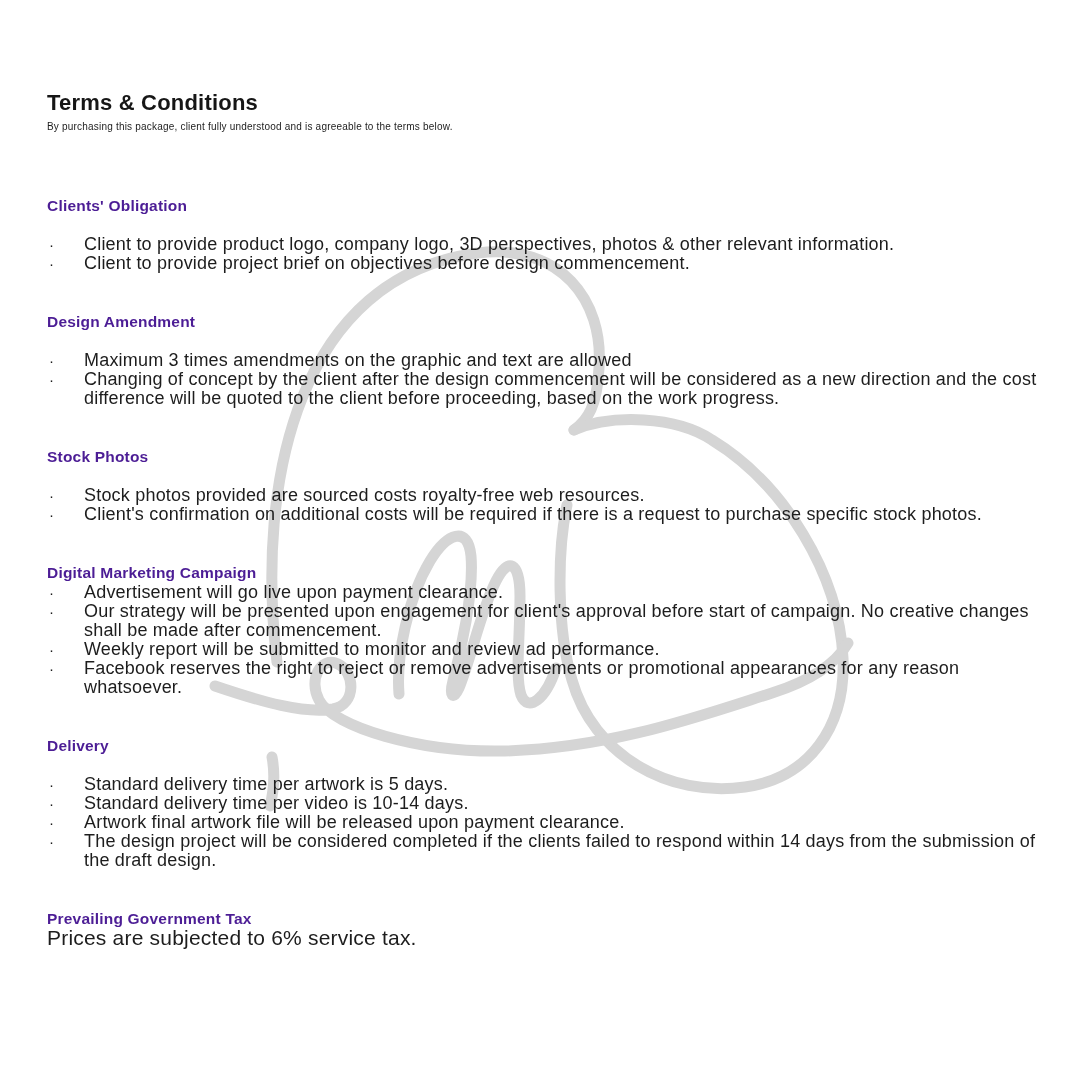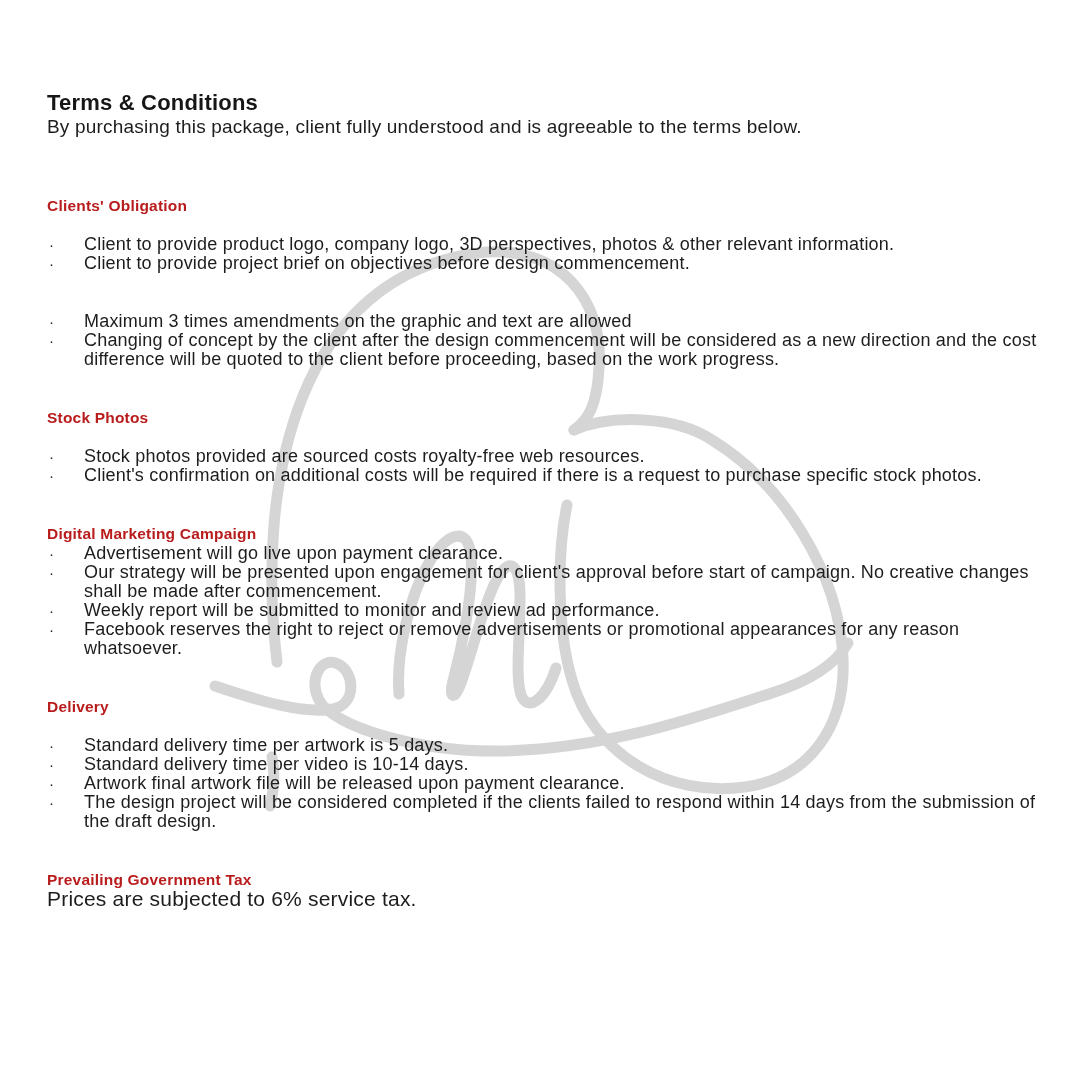--- a/index.html
+++ b/index.html
@@ -14,27 +14,27 @@
     z-index: 0; pointer-events: none;
   }
   #doc {
     position: absolute; top: 91px; left: 47px; right: 33px; z-index: 1;
   }
   h1.page-title {
     margin: 0; font-size: 22px; line-height: 23px; font-weight: 700;
     letter-spacing: 0.2px; color: #161616;
   }
   p.intro {
-    margin: 3px 0 0 0; font-size: 19px; line-height: 20px; letter-spacing: 0.2px;
+    margin: 3px 0 0 0; font-size: 10px; line-height: 20px; letter-spacing: 0.2px;
   }
   #sections .section { margin-top: 39px; }
   #sections .section:first-child { margin-top: 59px; }
   .sec-heading {
     margin: 0; font-size: 15.5px; line-height: 19px; font-weight: 700;
-    letter-spacing: 0.2px; color: #b91c1c;
+    letter-spacing: 0.2px; color: #4c1d95;
   }
   .bullets { margin-top: 20px; }
   .section.tight .bullets { margin-top: 1px; }
   .bullet { display: flex; align-items: flex-start; }
   .bullet .dot {
     flex: 0 0 37px; width: 37px; font-size: 15px; line-height: 19px;
     color: #1d1d1d; padding-left: 2px; box-sizing: border-box;
   }
   .bullet .btext {
     flex: 1 1 auto; font-size: 18px; line-height: 19px; letter-spacing: 0.2px;
@@ -65,20 +65,21 @@
             <span class="dot">·</span>
             <span class="btext">Client to provide product logo, company logo, 3D perspectives, photos &amp; other relevant information.</span>
           </div>
           <div class="bullet">
             <span class="dot">·</span>
             <span class="btext">Client to provide project brief on objectives before design commencement.</span>
           </div>
         </div>
       </section>
       <section class="section">
+        <h2 class="sec-heading">Design Amendment</h2>
         <div class="bullets">
           <div class="bullet">
             <span class="dot">·</span>
             <span class="btext">Maximum 3 times amendments on the graphic and text are allowed</span>
           </div>
           <div class="bullet">
             <span class="dot">·</span>
             <span class="btext">Changing of concept by the client after the design commencement will be considered as a new direction and the cost difference will be quoted to the client before proceeding, based on the work progress.</span>
           </div>
         </div>

